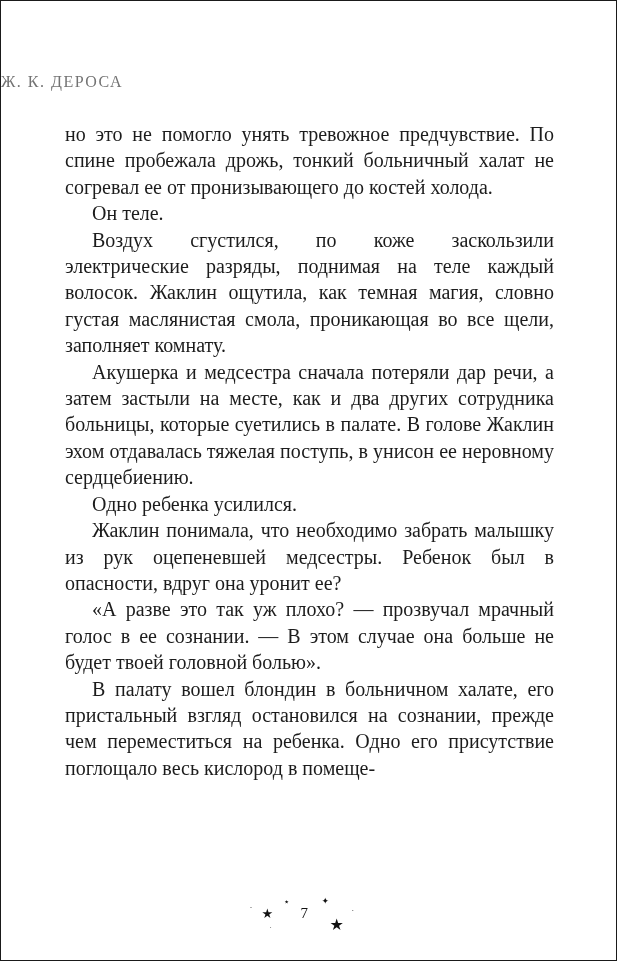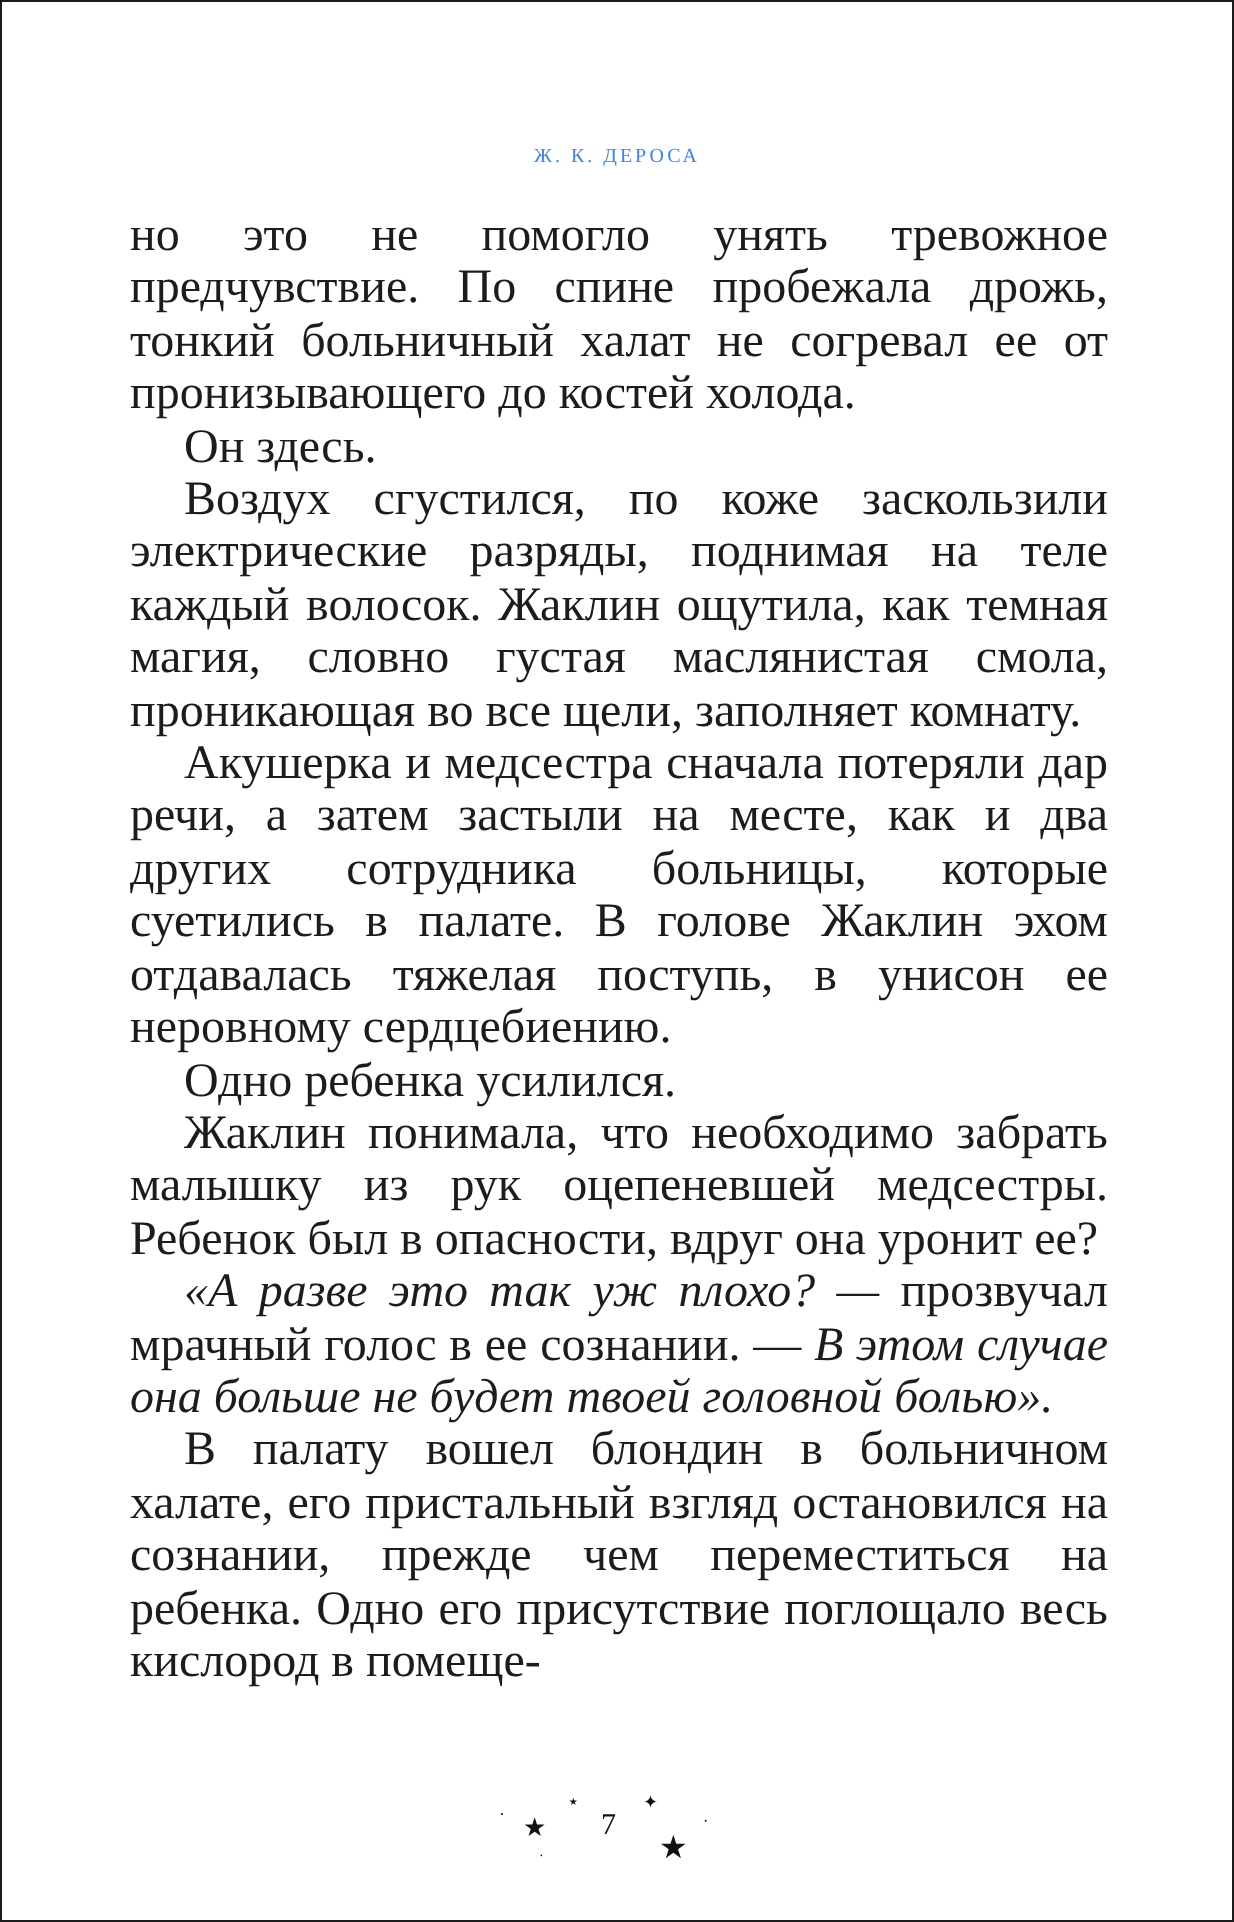--- a/index.html
+++ b/index.html
@@ -17,45 +17,44 @@
     box-sizing: border-box;
     font-family: "Liberation Serif", serif;
     color: #1c1c1c;
     overflow: hidden;
   }
   .running-header {
     position: absolute;
     top: 72px;
     left: 0;
     right: 0;
-    text-align: center;
-    font-size: 10px;
+    text-align: left;
+    font-size: 16px;
     letter-spacing: 1.5px;
-    color: #3b82f6;
+    color: #737373;
   }
   .body-text {
     position: absolute;
-    top: 104px;
+    top: 120px;
     left: 64px;
     width: 489px;
-    font-size: 24px;
+    font-size: 20px;
     line-height: 26.4px;
     text-align: justify;
     text-justify: inter-word;
   }
   .para {
     margin: 0;
     padding: 0;
     text-indent: 0;
   }
   .para.indent {
     text-indent: 27px;
   }
   .para .italic {
-    font-style: italic;
   }
   .page-footer {
     position: absolute;
     top: 896px;
     left: 0;
     right: 0;
     height: 52px;
   }
   .footer-cluster {
     position: relative;
@@ -79,21 +78,21 @@
 </style>
 </head>
 <body>
 
 <div class="page">
 
   <div class="running-header">Ж. К. ДЕРОСА</div>
 
   <div class="body-text">
       <p class="para"><span>но это не помогло унять тревожное предчувствие. По спине пробежала дрожь, тонкий больничный халат не согревал ее от пронизывающего до костей холода.</span></p>
-      <p class="para indent"><span>Он здесь.</span></p>
+      <p class="para indent"><span>Он теле.</span></p>
       <p class="para indent"><span>Воздух сгустился, по коже заскользили электрические разряды, поднимая на теле каждый волосок. Жаклин ощутила, как темная магия, словно густая маслянистая смола, проникающая во все щели, заполняет комнату.</span></p>
       <p class="para indent"><span>Акушерка и медсестра сначала потеряли дар речи, а затем застыли на месте, как и два других сотрудника больницы, которые суетились в палате. В голове Жаклин эхом отдавалась тяжелая поступь, в унисон ее неровному сердцебиению.</span></p>
       <p class="para indent"><span>Одно ребенка усилился.</span></p>
       <p class="para indent"><span>Жаклин понимала, что необходимо забрать малышку из рук оцепеневшей медсестры. Ребенок был в опасности, вдруг она уронит ее?</span></p>
       <p class="para indent"><span class="italic">«А разве это так уж плохо? — </span><span>прозвучал мрачный голос в ее сознании. — </span><span class="italic">В этом случае она больше не будет твоей головной болью».</span></p>
       <p class="para indent"><span>В палату вошел блондин в больничном халате, его пристальный взгляд остановился на сознании, прежде чем переместиться на ребенка. Одно его присутствие поглощало весь кислород в помеще-</span></p>
     </div>
 
   <div class="page-footer">
     <div class="footer-cluster">

